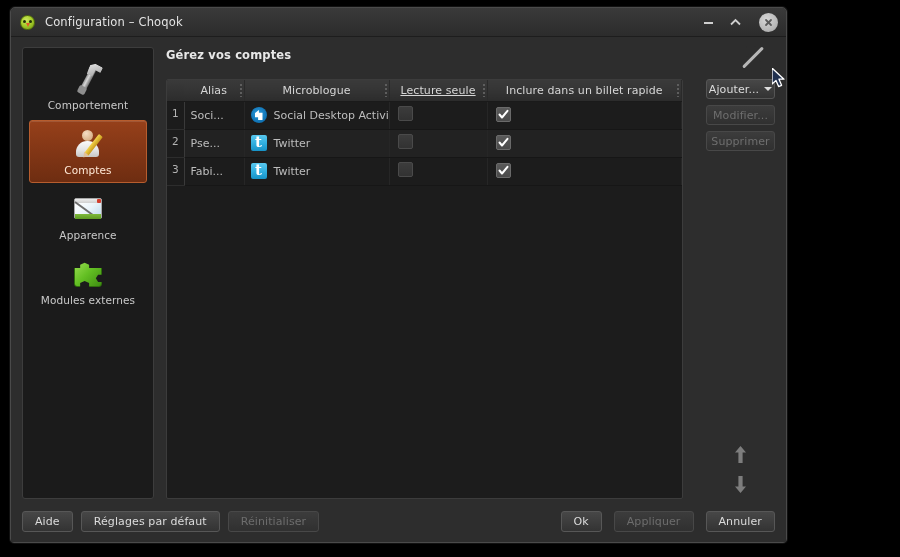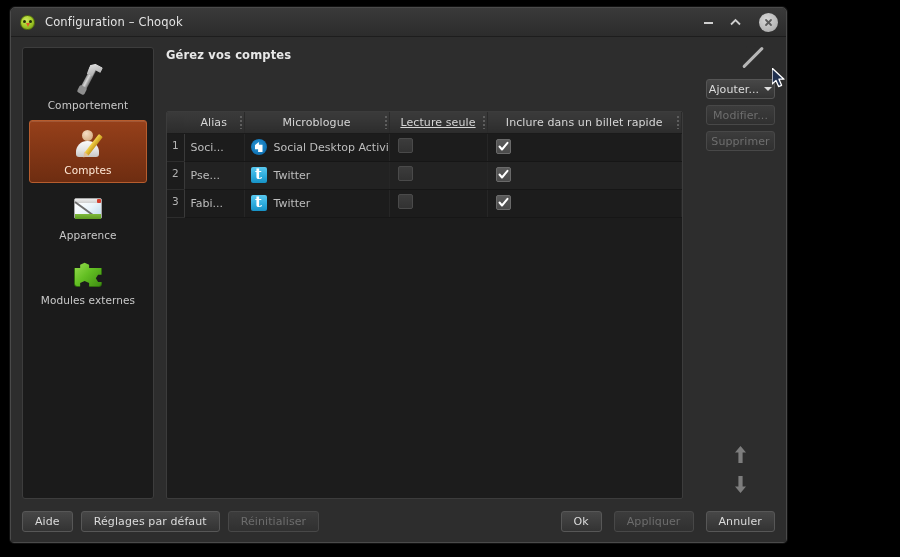--- a/index.html
+++ b/index.html
@@ -331,21 +331,20 @@
   
   #table-wrap {
     flex: 1 1 auto;
     min-width: 0;
     background: #1c1c1c;
     border: 1px solid #3c3c3c;
     border-radius: 2px;
     display: flex;
     flex-direction: column;
     overflow: hidden;
-    margin-top: 32px;
   }
   table {
     width: 100%;
     border-collapse: collapse;
     table-layout: fixed;
   }
   thead th {
     background: linear-gradient(to bottom, #3a3a3a 0%, #343434 50%, #2c2c2c 100%);
     color: #d6d6d6;
     font-size: 11px;

